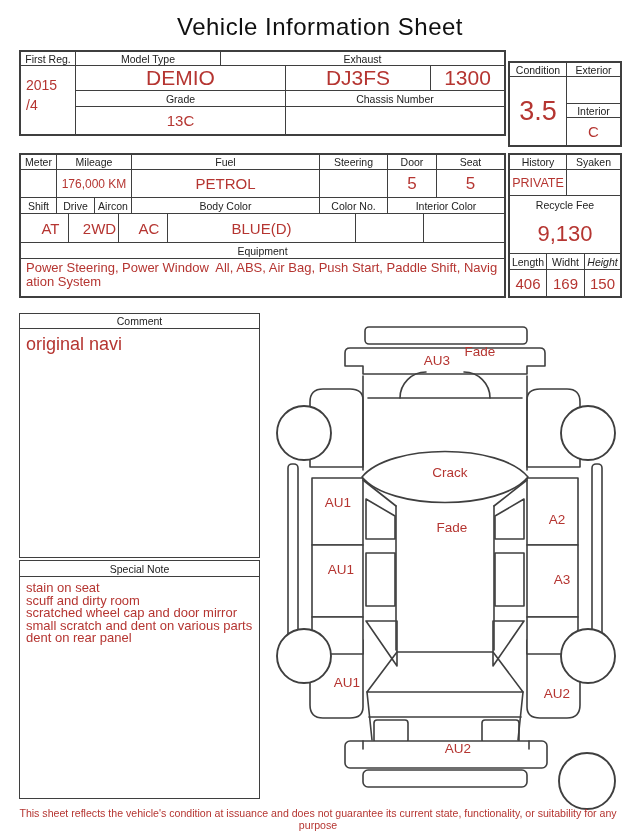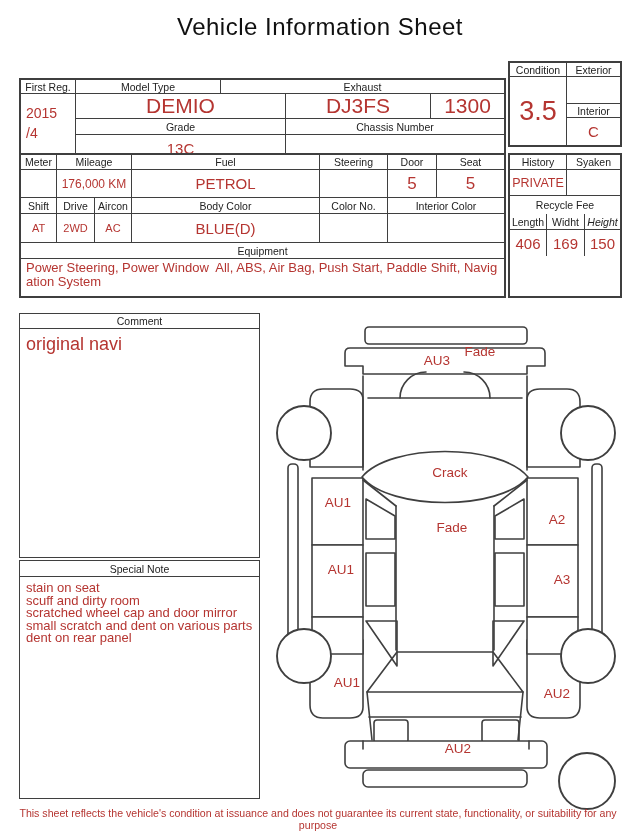--- a/index.html
+++ b/index.html
@@ -24,21 +24,21 @@
   .col{display:flex;flex-direction:column;box-sizing:border-box;}
   .cell{
     display:flex;align-items:center;justify-content:center;
     box-sizing:border-box;overflow:hidden;white-space:nowrap;
   }
   .br{border-right:1px solid var(--line);}
   .bb{border-bottom:1px solid var(--line);}
   .hdr{font-size:10.5px;color:#222;}
   .red{color:var(--red);}
   .f12{font-size:12px;}
-  .f15{font-size:11px;}  .f17{font-size:17px;}
+  .f15{font-size:15px;margin-left:12px;}  .f17{font-size:17px;}
   .f19{font-size:15px;}  .f21{font-size:21px;}
   .f22{font-size:22px;}  .f27{font-size:27px;}
   .firstreg-val{
     flex:1;color:var(--red);font-size:14px;line-height:20px;
     padding:9px 0 0 5px;box-sizing:border-box;
   }
   .equip-text{
     flex:1;color:var(--red);font-size:13px;line-height:13.5px;
     padding:2px 5px;box-sizing:border-box;text-align:left;
     white-space:pre-wrap;word-break:break-all;
@@ -64,21 +64,21 @@
   }
   svg .ln{stroke:var(--line);stroke-width:1.6;fill:none;stroke-linejoin:round;stroke-linecap:round;}
   svg .fw{fill:#ffffff;}
   svg .wheel{stroke-width:1.9;}
 </style>
 </head>
 <body>
 
 <div class="abs page-title">Vehicle Information Sheet</div>
 
-<div class="abs box row" style="left:19px;top:78px;width:487px;height:86px;">
+<div class="abs box row" style="left:19px;top:50px;width:487px;height:86px;">
   <div class="col br" style="width:55px;">
     <div class="cell hdr bb" style="height:14px;">First Reg.</div>
     <div class="firstreg-val">
       <div>2015</div>
       <div>/4</div>
     </div>
   </div>
   <div class="col" style="flex:1;">
     <div class="row bb" style="height:14px;">
       <div class="cell hdr br" style="width:145px;">Model Type</div>
@@ -152,20 +152,21 @@
 <div class="abs box col" style="left:508px;top:153px;width:114px;height:145px;">
   <div class="row bb" style="height:15px;">
     <div class="cell hdr br" style="width:57px;">History</div>
     <div class="cell hdr" style="flex:1;">Syaken</div>
   </div>
   <div class="row bb" style="height:26px;">
     <div class="cell red br" style="width:57px;font-size:12.5px;">PRIVATE</div>
     <div class="cell" style="flex:1;"></div>
   </div>
   <div class="cell hdr" style="height:18px;">Recycle Fee</div>
+  <div class="cell red f22 bb" style="flex:1;">9,130</div>
   <div class="row bb" style="height:16px;">
     <div class="cell hdr br" style="width:37px;">Length</div>
     <div class="cell hdr br" style="width:38px;">Widht</div>
     <div class="cell hdr" style="flex:1;font-style:italic;">Height</div>
   </div>
   <div class="row" style="height:26px;">
     <div class="cell red f19 br" style="width:37px;">406</div>
     <div class="cell red f19 br" style="width:38px;">169</div>
     <div class="cell red f19" style="flex:1;">150</div>
   </div>

